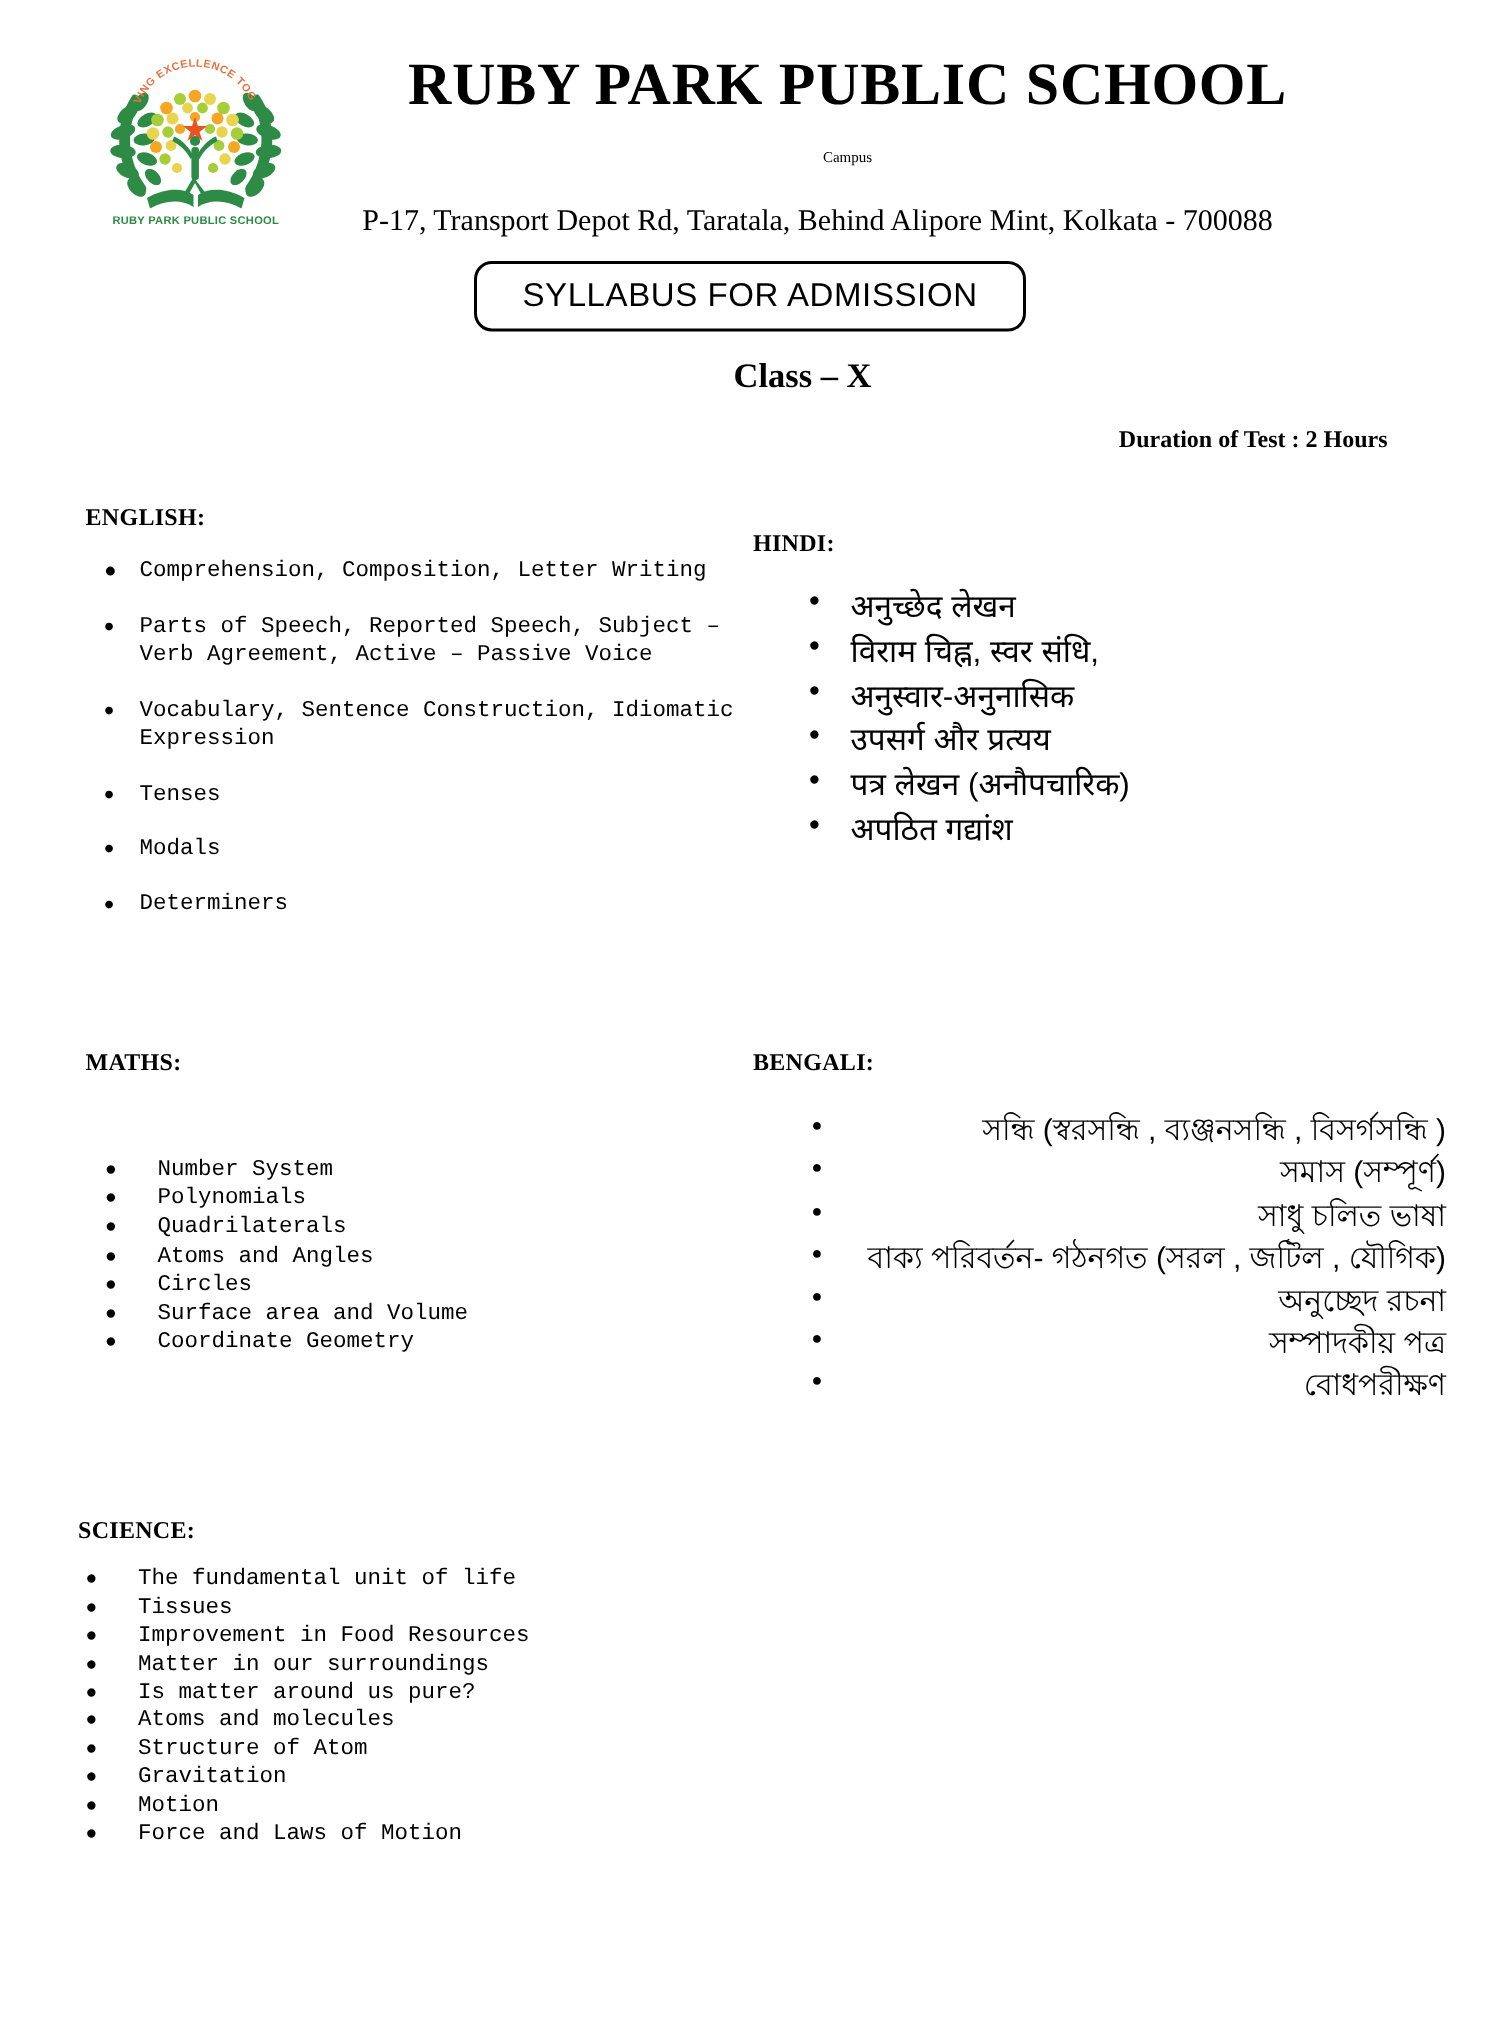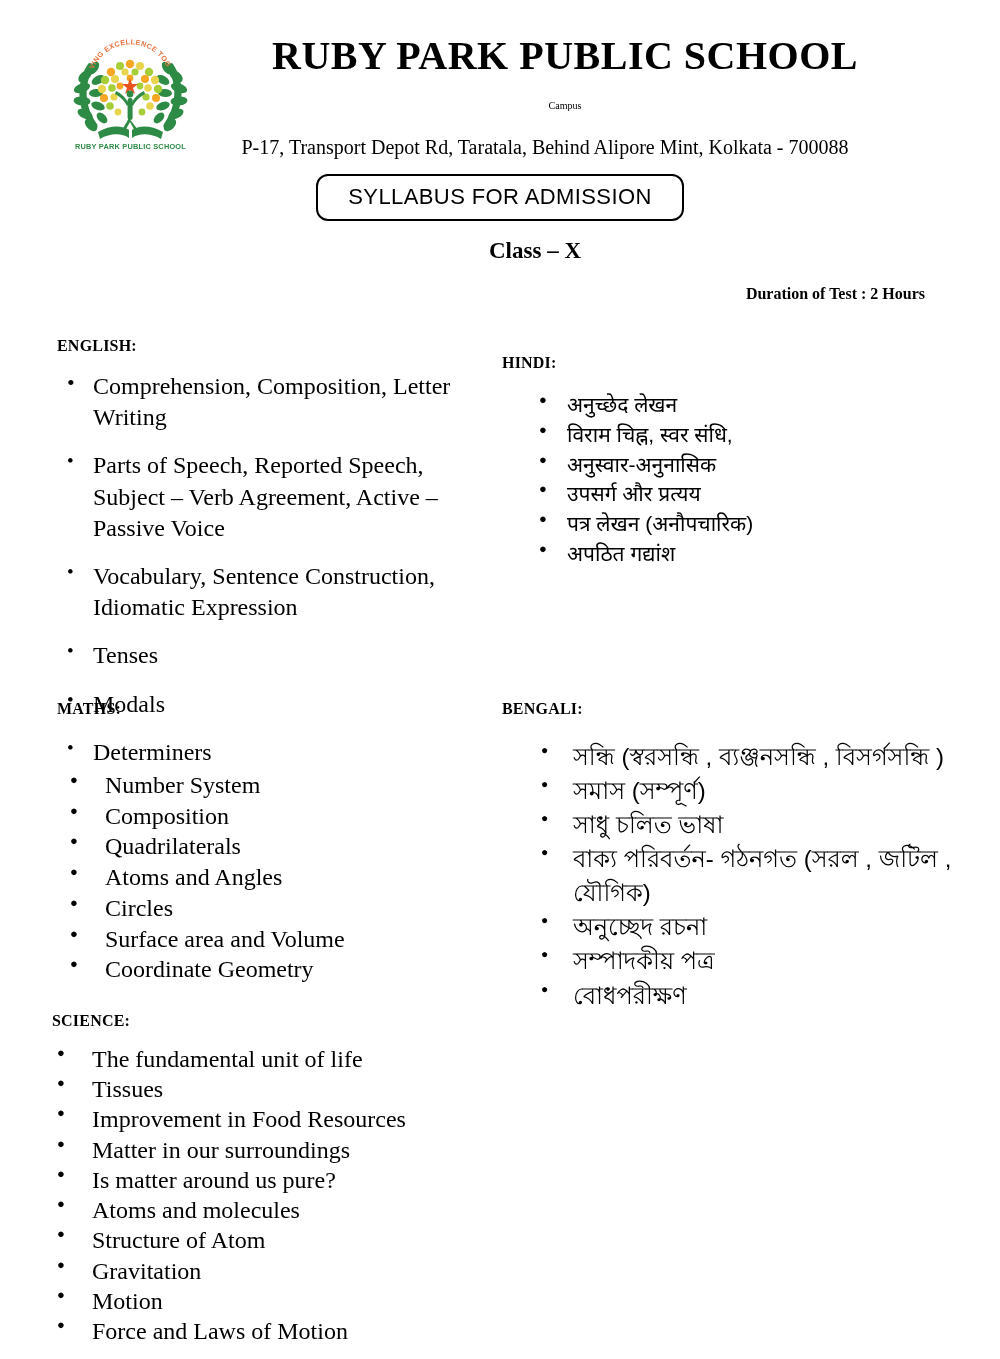--- a/index.html
+++ b/index.html
@@ -109,22 +109,23 @@
   }
 
   ul.topics {
     list-style: none;
     margin: 0;
     padding: 0;
   }
   ul.topics li {
     position: relative;
     padding-left: 36px;
-    font-size: 24px;
+    font-size: 15px;
     line-height: 1.3;
+    font-family: Liberation Mono, monospace;
   }
   ul.topics li::before {
     content: "\2022";
     position: absolute;
     left: 10px;
     top: -1px;
     font-size: 19px;
     line-height: 1.3;
   }
   ul.topics.big-bullet li::before {
@@ -187,23 +188,24 @@
   
   .bengali-block {
     position: absolute;
     left: 502px;
     top: 700px;
     width: 462px;
   }
   .bengali-block ul.topics { margin-top: 22px; margin-left: 33px; }
   .bengali-block ul.topics li {
     font-family: "Liberation Sans", "DejaVu Sans", sans-serif;
-    font-size: 24px;
+    font-size: 20px;
     line-height: 1.42;
     padding-left: 38px;
+    text-align: right;
   }
   .bengali-block ul.topics li::before {
     content: "\25CF";
     font-size: 12px;
     left: 6px;
     top: 3px;
   }
 
   
   .science-block {
@@ -350,21 +352,21 @@
       <li>उपसर्ग और प्रत्यय</li>
       <li>पत्र लेखन  (अनौपचारिक)</li>
       <li>अपठित गद्यांश</li>
     </ul>
   </div>
 
   <div class="maths-block">
     <div class="section-heading">MATHS:</div>
     <ul class="topics big-bullet">
       <li>Number System</li>
-      <li>Composition</li>
+      <li>Polynomials</li>
       <li>Quadrilaterals</li>
       <li>Atoms and Angles</li>
       <li>Circles</li>
       <li>Surface area and Volume</li>
       <li>Coordinate Geometry</li>
     </ul>
   </div>
 
   <div class="bengali-block">
     <div class="section-heading">BENGALI:</div>

